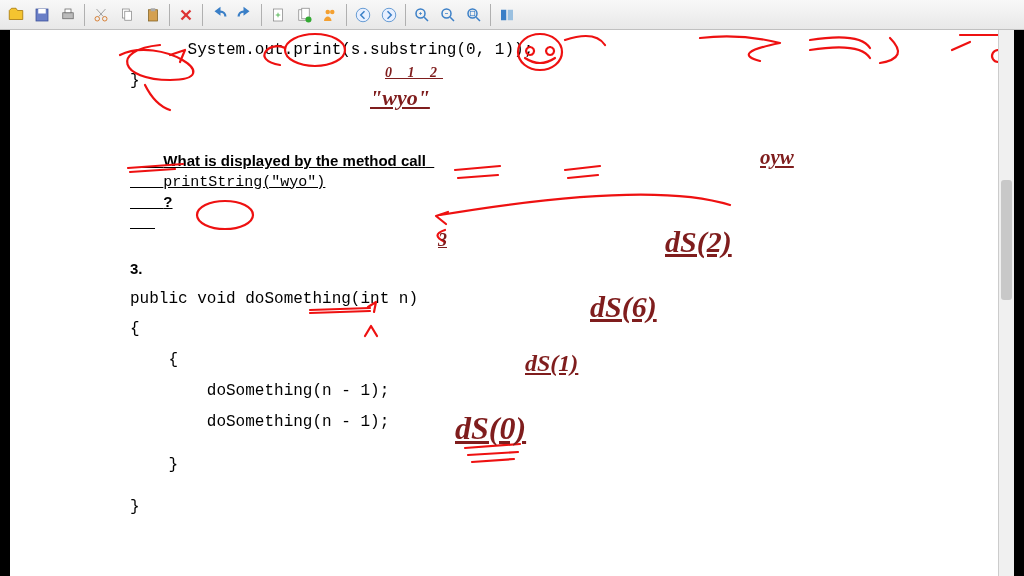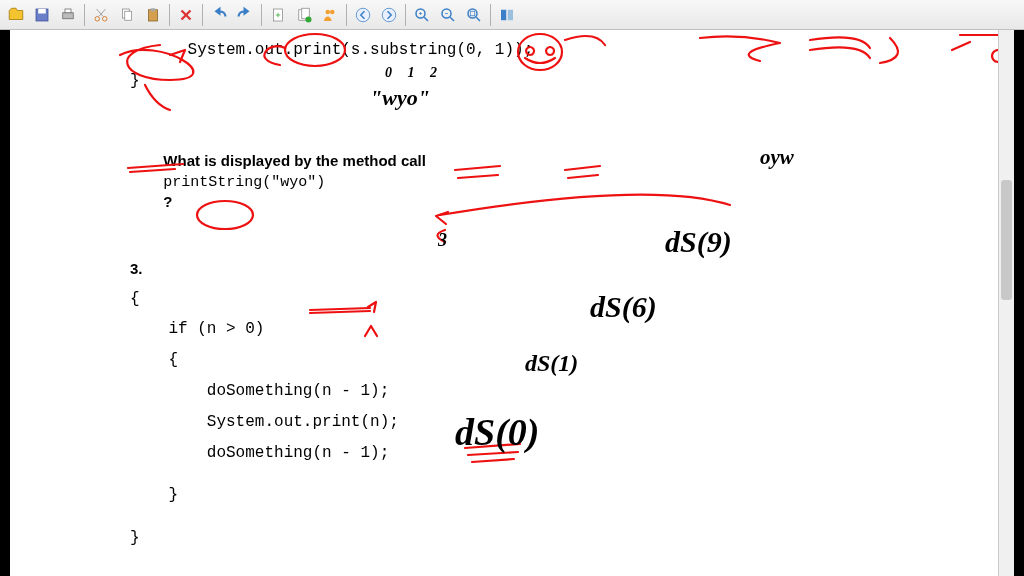--- a/index.html
+++ b/index.html
@@ -49,34 +49,35 @@
   .document {
     position: absolute;
     left: 0; top: 0; right: 0;
     padding: 0 0 0 120px;
     font-family: "Courier New", monospace;
     font-size: 16px;
     line-height: 1.3;
     color: #000;
   }
   .document .block { margin-bottom: 10px; white-space: pre; }
-  .question { font-family: Arial, sans-serif; font-weight: bold; font-size: 15px; white-space: normal; }
+  .question { font-family: Arial, sans-serif; font-weight: bold; font-size: 15px; white-space: normal; text-decoration: underline; }
   .question .code { font-family: "Courier New", monospace; font-weight: normal; }
   .num { font-family: Arial, sans-serif; font-weight: bold; font-size: 15px; }
 
   
   .anno {
     position: absolute;
     pointer-events: none;
   }
   .hand {
     font-family: "Comic Sans MS", cursive;
-    color: #000000;
+    color: #7f1d1d;
     font-style: italic;
     font-weight: 600;
+    text-decoration: underline;
   }
   svg.ink path, svg.ink line, svg.ink circle, svg.ink ellipse {
     stroke: #e11;
     stroke-width: 2.2;
     fill: none;
     stroke-linecap: round;
     stroke-linejoin: round;
   }
   .scrollbar {
     position: absolute;
@@ -230,25 +231,24 @@
       <div style="height:30px"></div>
 
       <div class="block question">
         <span>What is displayed by the method call</span>&nbsp;&nbsp;
         <span class="code">printString("wyo")</span>
         <span>?</span>
       </div>
       <div style="height:18px"></div>
 
       <div class="block num">3.</div>
+      <div class="block">public void doSomething(int n)</div>
       <div class="block">{</div>
-      <div class="block">    if (n &gt; 0)</div>
       <div class="block">    {</div>
       <div class="block">        doSomething(n - 1);</div>
-      <div class="block">        System.out.print(n);</div>
       <div class="block">        doSomething(n - 1);</div>
       <div style="height:12px"></div>
       <div class="block">    }</div>
       <div style="height:12px"></div>
       <div class="block">}</div>
 
     </div>
 
     <svg class="ink anno" style="left:0;top:0" width="1004" height="546" viewBox="0 0 1004 546">
 
@@ -283,22 +283,22 @@
 
       <path d="M355 306 l6 -10 l6 10"></path>
 
       <path d="M455 418 l55 -4 M458 425 l50 -3 M462 432 l42 -3"></path>
     </svg>
 
     <div class="anno hand" style="left:375px;top:35px;font-size:14px;letter-spacing:6px">0 1 2</div>
     <div class="anno hand" style="left:360px;top:55px;font-size:22px">"wyo"</div>
     <div class="anno hand" style="left:750px;top:115px;font-size:21px">oyw</div>
     <div class="anno hand" style="left:428px;top:200px;font-size:18px">3</div>
-    <div class="anno hand" style="left:655px;top:195px;font-size:30px">dS(9)</div>
+    <div class="anno hand" style="left:655px;top:195px;font-size:30px">dS(2)</div>
     <div class="anno hand" style="left:580px;top:260px;font-size:30px">dS(6)</div>
     <div class="anno hand" style="left:515px;top:320px;font-size:24px">dS(1)</div>
-    <div class="anno hand" style="left:445px;top:380px;font-size:38px">dS(0)</div>
+    <div class="anno hand" style="left:445px;top:380px;font-size:32px">dS(0)</div>
 
     <div class="scrollbar">
       <div class="thumb"></div>
     </div>
   </div>
 </div>
 
 </body></html>

